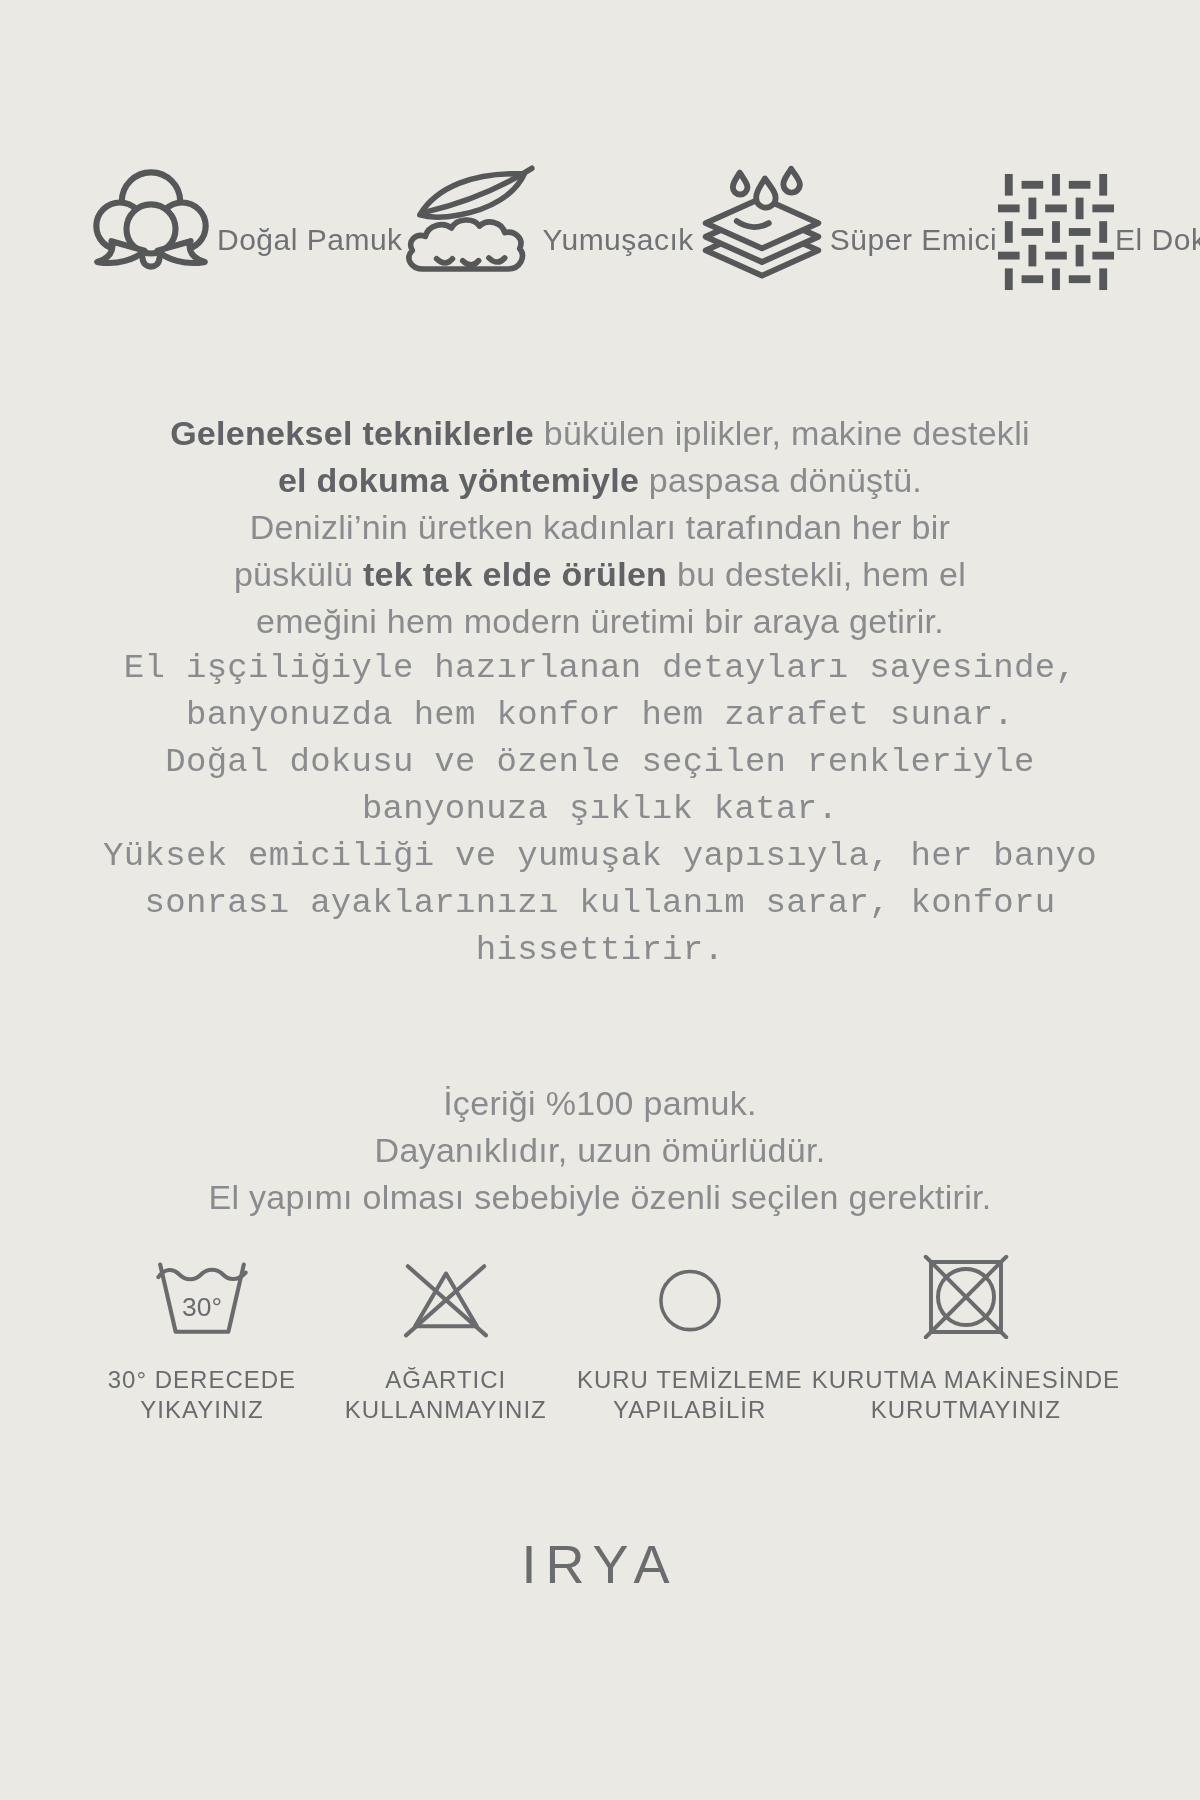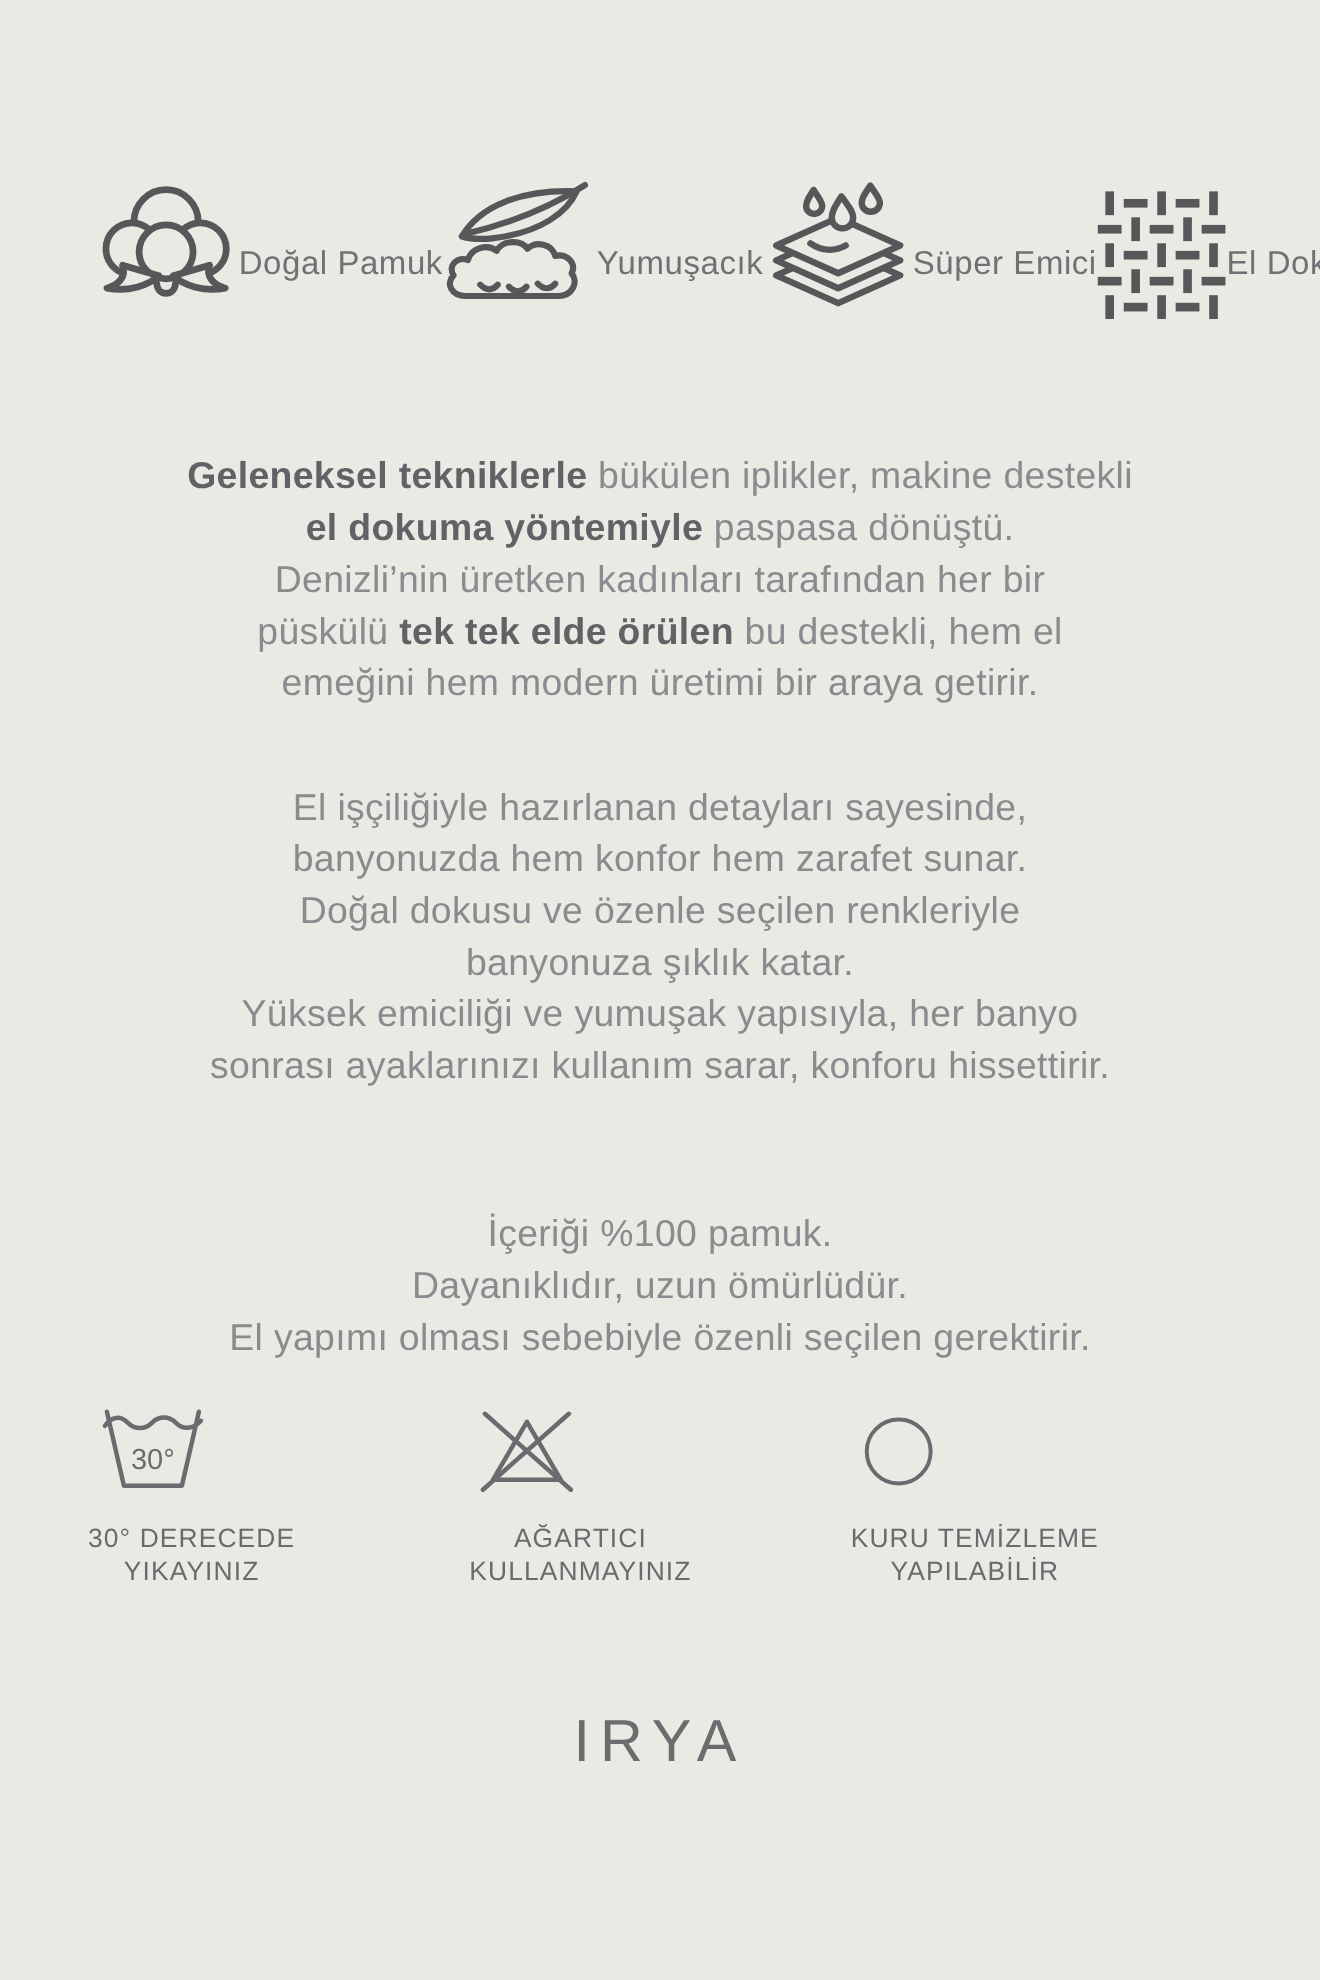--- a/index.html
+++ b/index.html
@@ -45,30 +45,30 @@
     width:1060px;
     margin:0 auto;
     text-align:center;
     font-size:34px;
     line-height:47px;
     letter-spacing:0.3px;
     color:var(--text-color);
   }
   .para b{color:var(--bold-text-color);font-weight:bold;}
   .para-intro{margin-top:116px;}
-  .para-desc{margin-top:66px;}
+  .para-desc{font-family:Liberation Mono, monospace;}
   .para-content{margin-top:106px;}
 
   
   .care-row{
     margin:36px auto 0;
     width:1040px;
     display:flex;
   }
-  .care{flex:1;display:flex;flex-direction:column;align-items:flex-start;}
+  .care{flex:1;display:flex;flex-direction:column;align-items:center;}
   .care-icon-box{height:82px;display:flex;align-items:flex-end;justify-content:center;color:var(--care-color);}
   .care-label{
     margin-top:26px;
     text-align:center;
     font-size:24px;
     line-height:30px;
     letter-spacing:1px;
     color:var(--care-color);
     white-space:nowrap;
   }
@@ -245,18 +245,34 @@
         <svg width="88" height="80" viewBox="0 0 112 88">
           <circle class="nofill" stroke-width="4.5" cx="56" cy="46" r="37"></circle>
         </svg>
       </div>
       <div class="care-label">
         <div>KURU TEMİZLEME</div>
         <div>YAPILABİLİR</div>
       </div>
     </div>
 
+    <div class="care">
+      <div class="care-icon-box">
+        <svg width="98" height="84" viewBox="0 0 112 96">
+          <g class="nofill" stroke-width="4.5">
+            <rect x="16" y="8" width="80" height="80"></rect>
+            <circle cx="56" cy="48" r="32"></circle>
+            <line x1="10" y1="2" x2="102" y2="94"></line>
+            <line x1="102" y1="2" x2="10" y2="94"></line>
+          </g>
+        </svg>
+      </div>
+      <div class="care-label">
+        <div>KURUTMA MAKİNESİNDE</div>
+        <div>KURUTMAYINIZ</div>
+      </div>
+    </div>
 
   </div>
 
   <div class="brand">IRYA</div>
 
 </div>
 
 </body></html>

